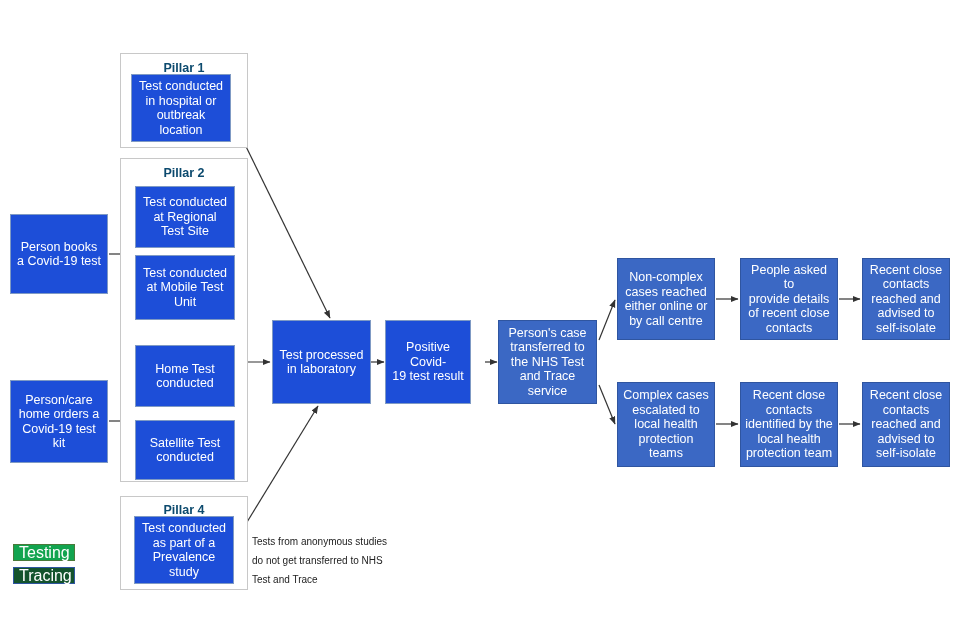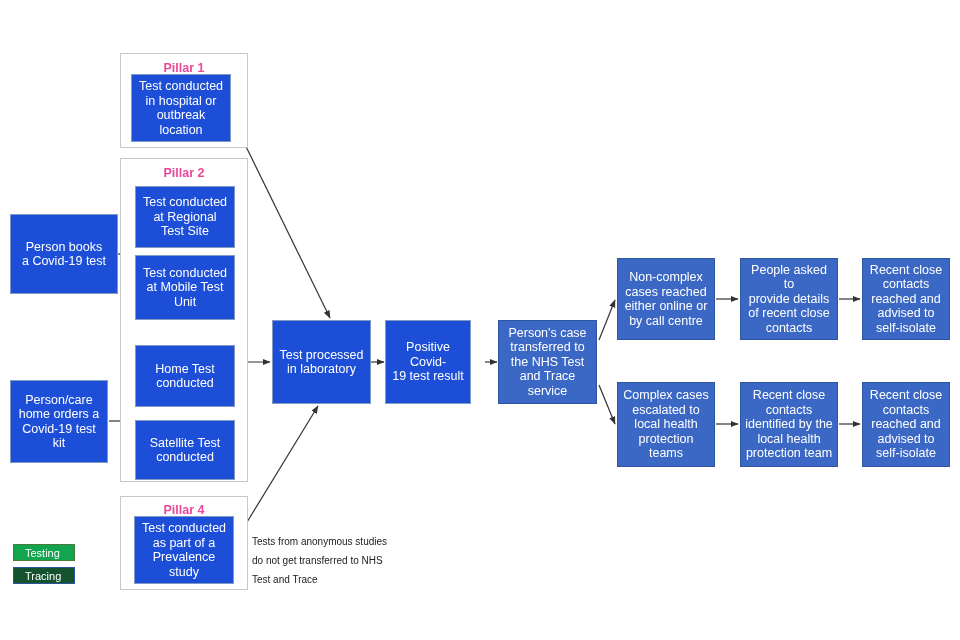--- a/index.html
+++ b/index.html
@@ -44,30 +44,30 @@
     z-index: 1;
     border: 1px solid #c8c8c8;
     background: #ffffff;
   }
   .pillar-title {
     position: absolute;
     left: 0; right: 0;
     text-align: center;
     font-size: 12.5px;
     font-weight: bold;
-    color: #ec4899;
+    color: #0c4a6e;
   }
   .legend-item {
     position: absolute;
     z-index: 3;
     display: flex;
     align-items: center;
-    padding-left: 11px;
+    padding-left: 5px;
     color: #ffffff;
-    font-size: 11px;
+    font-size: 16px;
     border: 1px solid #7f9ac4;
   }
   .legend-item.green { background: #12A44F; border-color: #4a7a3a; }
   .legend-item.blue  { background: #14532d; border-color: #2f55a0; }
 
   .footnote {
     position: absolute;
     z-index: 3;
     font-size: 10px;
     line-height: 19px;
@@ -117,21 +117,21 @@
   </div>
 
   <div class="pillar" style="left:120px; top:158px; width:128px; height:324px;">
     <div class="pillar-title" style="top:7px;">Pillar 2</div>
   </div>
 
   <div class="pillar" style="left:120px; top:496px; width:128px; height:94px;">
     <div class="pillar-title" style="top:6px;">Pillar 4</div>
   </div>
 
-  <div class="node green" style="left:10px; top:214px; width:108px; height:80px;">Person books
+  <div class="node green" style="left:10px; top:214px; width:98px; height:80px;">Person books
 a Covid-19 test</div>
 
   <div class="node green" style="left:10px; top:380px; width:98px; height:83px;">Person/care
 home orders a
 Covid-19 test
 kit</div>
 
   <div class="node green" style="left:131px; top:74px; width:100px; height:68px;">Test conducted
 in hospital or
 outbreak

